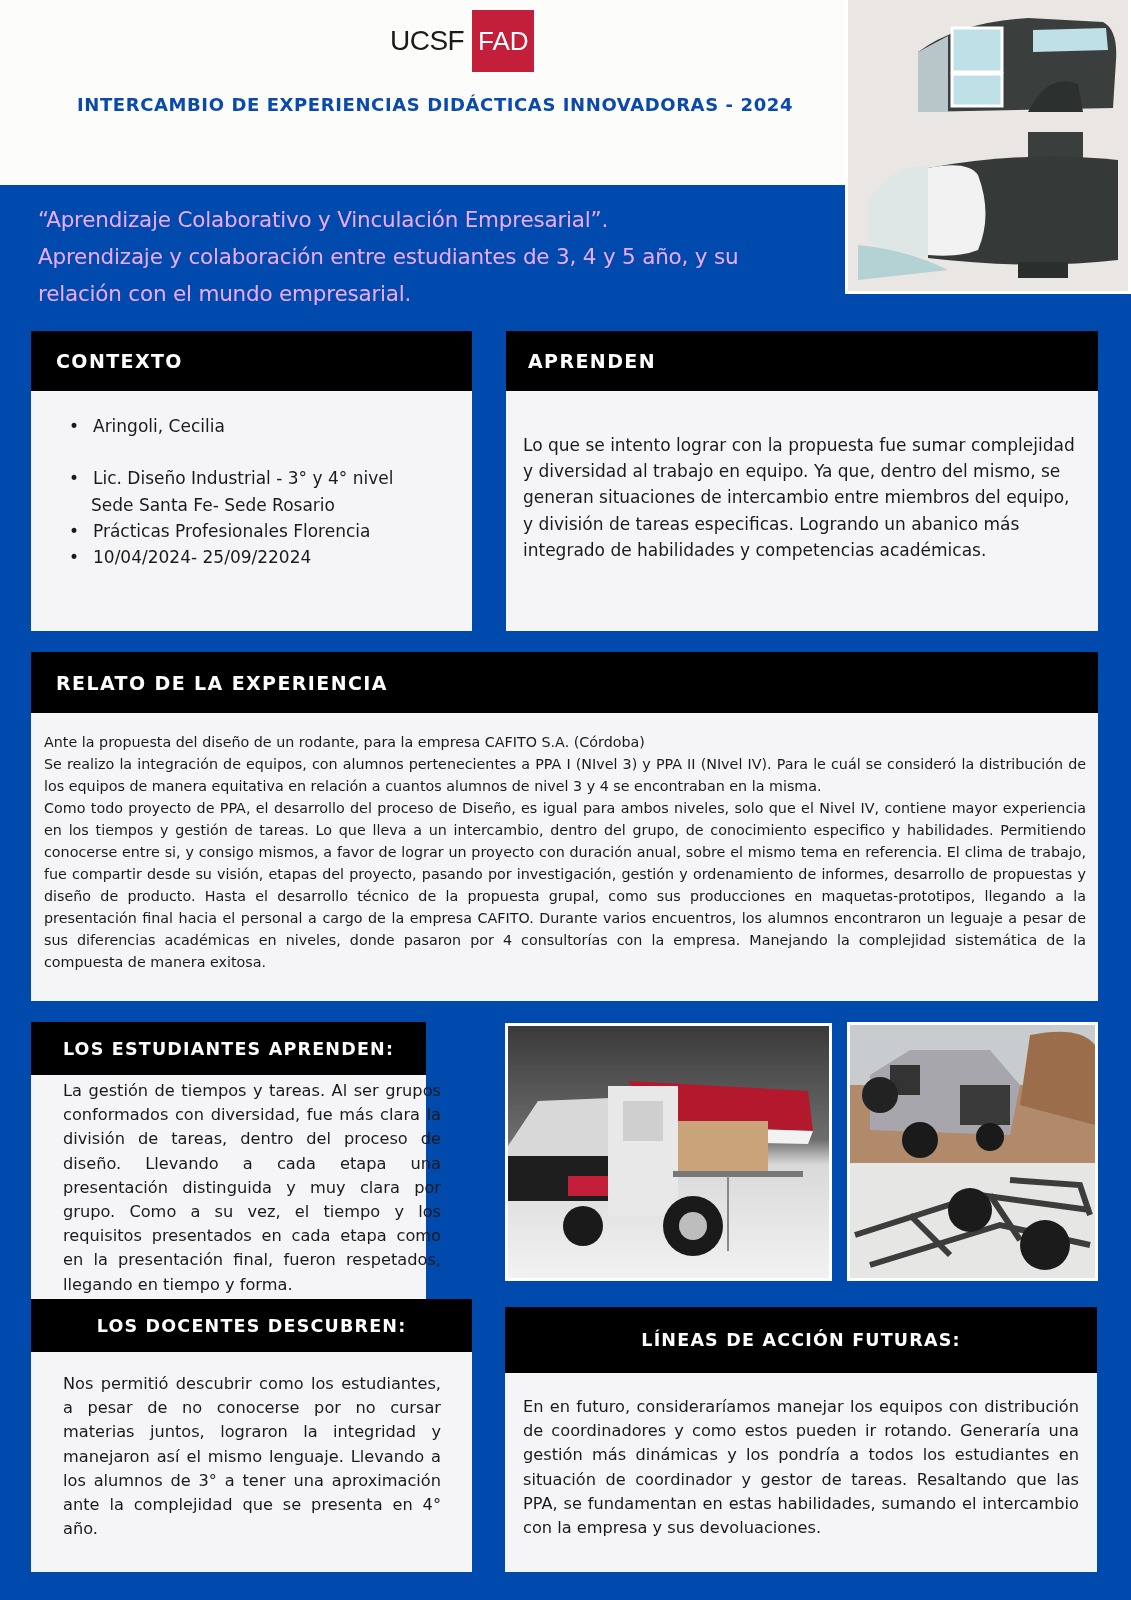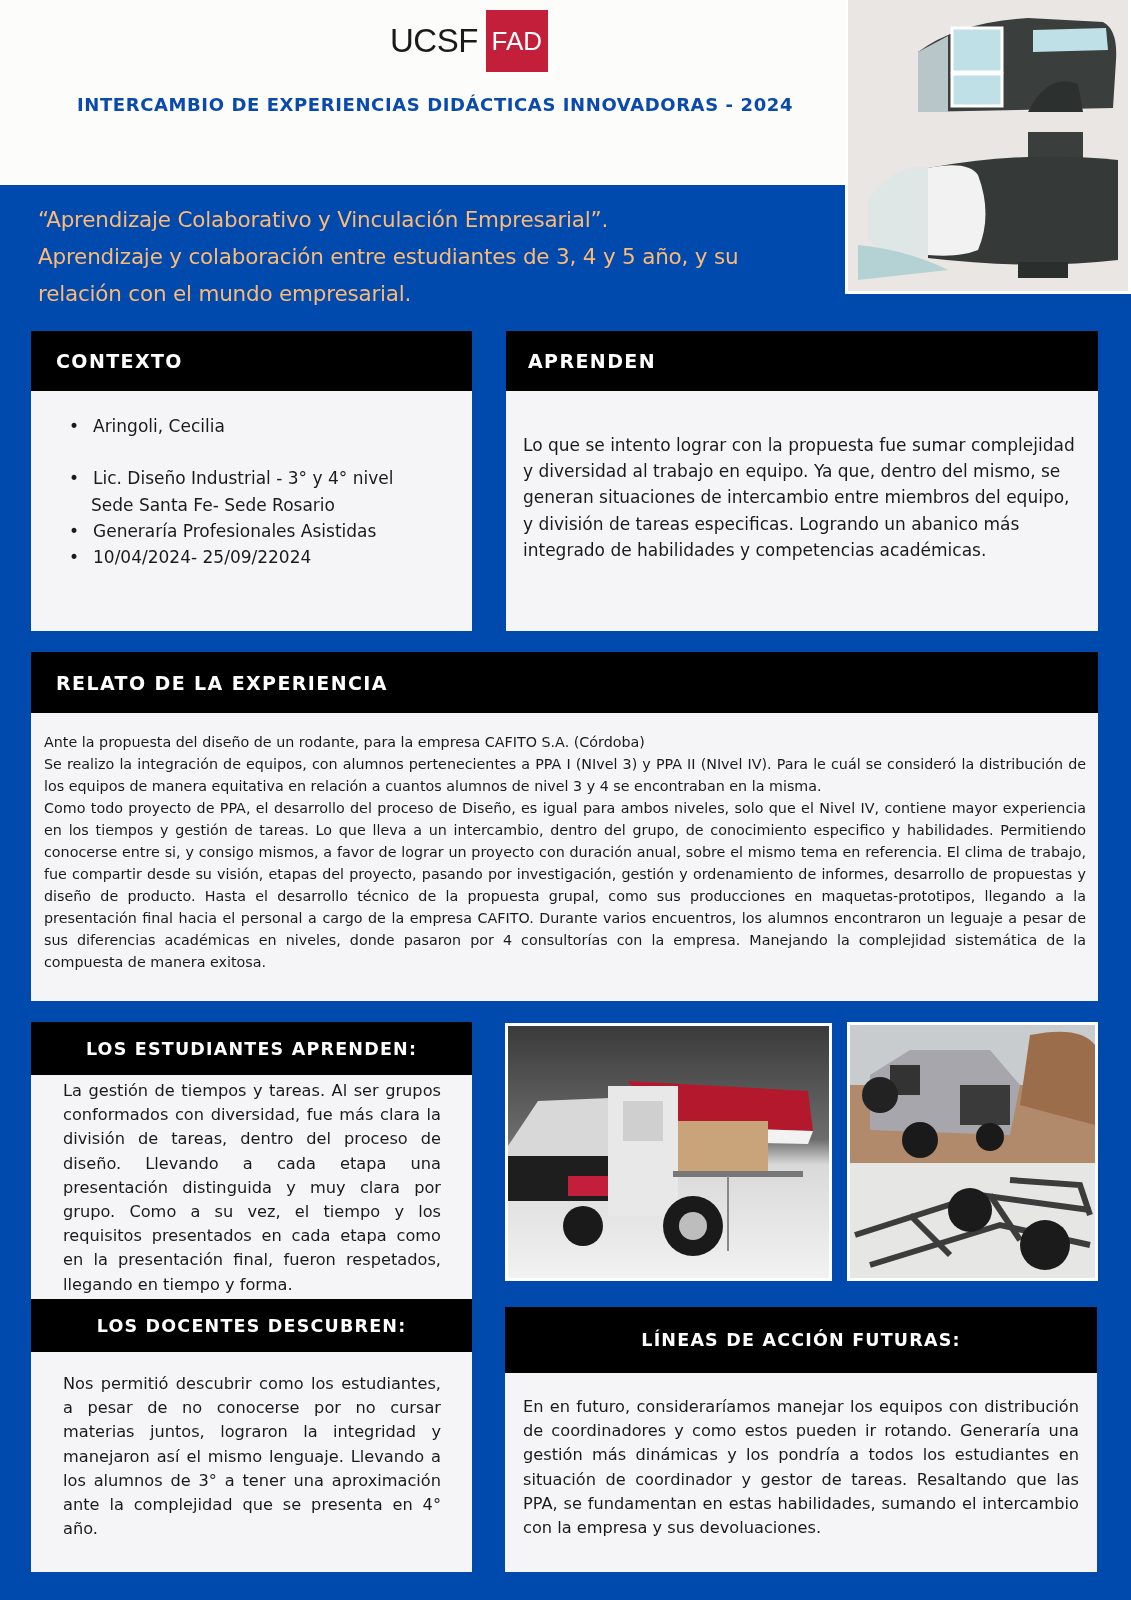--- a/index.html
+++ b/index.html
@@ -13,21 +13,21 @@
     .header-band {
       position: absolute; left: 0; top: 0; width: 1131px; height: 185px;
       background: #fcfcfa;
     }
     .logo {
       position: absolute; left: 390px; top: 10px; height: 62px;
       display: flex; align-items: center;
     }
     .logo-ucsf {
       font-family: "Liberation Sans", sans-serif;
-      font-size: 33px; color: #1a1a1a; letter-spacing: -0.5px;
+      font-size: 28px; color: #1a1a1a; letter-spacing: -0.5px;
       margin-right: 8px;
     }
     .logo-fad {
       width: 62px; height: 62px; background: #c41f3a;
       color: #fff; font-family: "Liberation Sans", sans-serif;
       font-size: 26px; display: flex; align-items: center; justify-content: center;
     }
     .event-title {
       position: absolute; left: 0; width: 870px; top: 94px; text-align: center;
       font-family: "DejaVu Sans", sans-serif; font-weight: bold;
@@ -38,21 +38,21 @@
       color: #1a55b8; font-size: 18px; letter-spacing: 1.2px;
       font-family: "DejaVu Sans", sans-serif; font-weight: normal;
     }
     .sketch-image {
       position: absolute; left: 845px; top: 0; width: 286px; height: 294px;
       background: linear-gradient(180deg, #ebe8e6 0%, #e5e2e0 100%);
       border: 3px solid #fff; border-top: none; overflow: hidden;
     }
     .lead {
       position: absolute; left: 38px; top: 201px; width: 800px;
-      color: #fdba74; font-family: "DejaVu Sans", sans-serif;
+      color: #f0abfc; font-family: "DejaVu Sans", sans-serif;
       font-size: 21.5px; line-height: 37px; font-weight: normal;
       letter-spacing: -0.2px;
     }
     .card {
       position: absolute; background: #f5f5f7;
     }
     .card-header {
       position: absolute; left: 0; top: 0; right: 0;
       background: #000000; color: #fff;
       font-family: "DejaVu Sans", sans-serif; font-weight: bold;
@@ -112,21 +112,21 @@
 <div class="card" style="left:31px; top:331px; width:441px; height:300px;">
   <div class="card-header" style="height:60px; padding-left:25px; font-size:19px;">
     <span>CONTEXTO</span>
   </div>
   <div class="card-body" style="left:38px; top:82px; width:390px; font-size:17px; line-height:26.3px;">
     <ul class="bullets">
       <li class="bullet">Aringoli, Cecilia</li>
       <li class="spacer"></li>
       <li class="bullet">Lic. Diseño Industrial - 3° y 4° nivel</li>
       <li style="padding-left:22px;">Sede Santa Fe- Sede Rosario</li>
-      <li class="bullet">Generaría Profesionales Asistidas</li>
+      <li class="bullet">Prácticas Profesionales Florencia</li>
       <li class="bullet">10/04/2024- 25/09/22024</li>
     </ul>
   </div>
 </div>
 
 <div class="card" style="left:506px; top:331px; width:592px; height:300px;">
   <div class="card-header" style="height:60px; padding-left:22px; font-size:19px;">
     <span>APRENDEN</span>
   </div>
   <div class="card-body" style="left:17px; top:101px; width:555px; font-size:17px; line-height:26.2px;">
@@ -138,21 +138,21 @@
   <div class="card-header" style="height:61px; padding-left:25px; font-size:19px;">
     <span>RELATO DE LA EXPERIENCIA</span>
   </div>
   <div class="card-body justify" style="left:13px; top:79px; width:1042px; font-size:14.3px; line-height:22px;">
     <p style="text-align:left;">Ante la propuesta del diseño de un rodante, para la empresa CAFITO S.A. (Córdoba)</p>
     <p>Se realizo la integración de equipos, con alumnos pertenecientes a PPA I (NIvel 3) y PPA II (NIvel IV). Para le cuál se consideró la distribución de los equipos de manera equitativa en relación a cuantos alumnos de nivel 3 y 4 se encontraban en la misma.</p>
     <p>Como todo proyecto de PPA, el desarrollo del proceso de Diseño, es igual para ambos niveles, solo que el Nivel IV, contiene mayor experiencia en los tiempos y gestión de tareas. Lo que lleva a un intercambio, dentro del grupo, de conocimiento especifico y habilidades. Permitiendo conocerse entre si, y consigo mismos, a favor de lograr un proyecto con duración anual, sobre el mismo tema en referencia. El clima de trabajo, fue compartir desde su visión, etapas del proyecto, pasando por investigación, gestión y ordenamiento de informes, desarrollo de propuestas y diseño de producto. Hasta el desarrollo técnico de la propuesta grupal, como sus producciones en maquetas-prototipos, llegando a la presentación final hacia el personal a cargo de la empresa CAFITO. Durante varios encuentros, los alumnos encontraron un leguaje a pesar de sus diferencias académicas en niveles, donde pasaron por 4 consultorías con la empresa. Manejando la complejidad sistemática de la compuesta de manera exitosa.</p>
   </div>
 </div>
 
-<div class="card" style="left:31px; top:1022px; width:441px; height:277px;">
+<div class="card" style="left:31px; top:1022px; width:395px; height:277px;">
   <div class="card-header" style="height:53px; justify-content:center; font-size:17.5px; letter-spacing:1.2px;">
     <span>LOS ESTUDIANTES APRENDEN:</span>
   </div>
   <div class="card-body justify" style="left:32px; top:57px; width:378px; font-size:16.2px; line-height:24.2px;">
     <p>La gestión de tiempos y tareas. Al ser grupos conformados con diversidad, fue más clara la división de tareas, dentro del proceso de diseño. Llevando a cada etapa una presentación distinguida y muy clara por grupo. Como a su vez, el tiempo y los requisitos presentados en cada etapa como en la presentación final, fueron respetados, llegando en tiempo y forma.</p>
   </div>
 </div>
 
 <div class="card" style="left:31px; top:1299px; width:441px; height:273px;">
   <div class="card-header" style="height:53px; justify-content:center; font-size:17.5px; letter-spacing:1.2px;">

